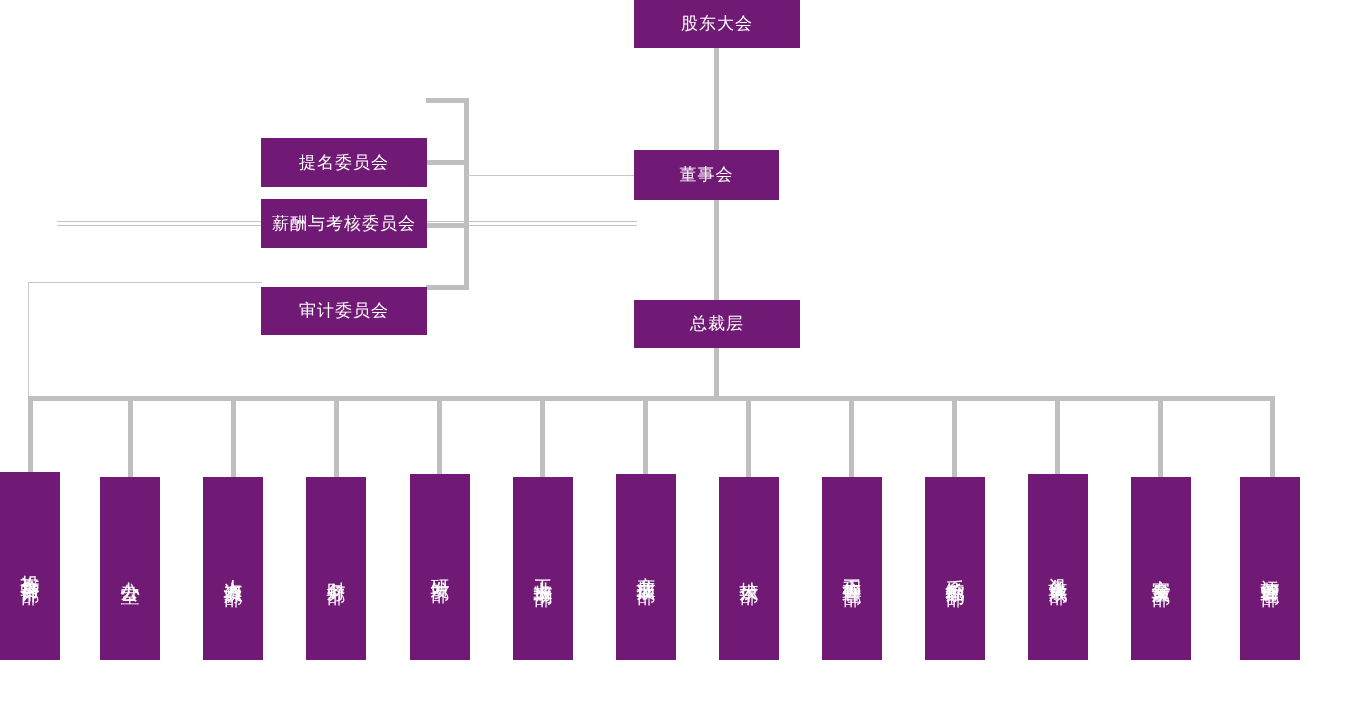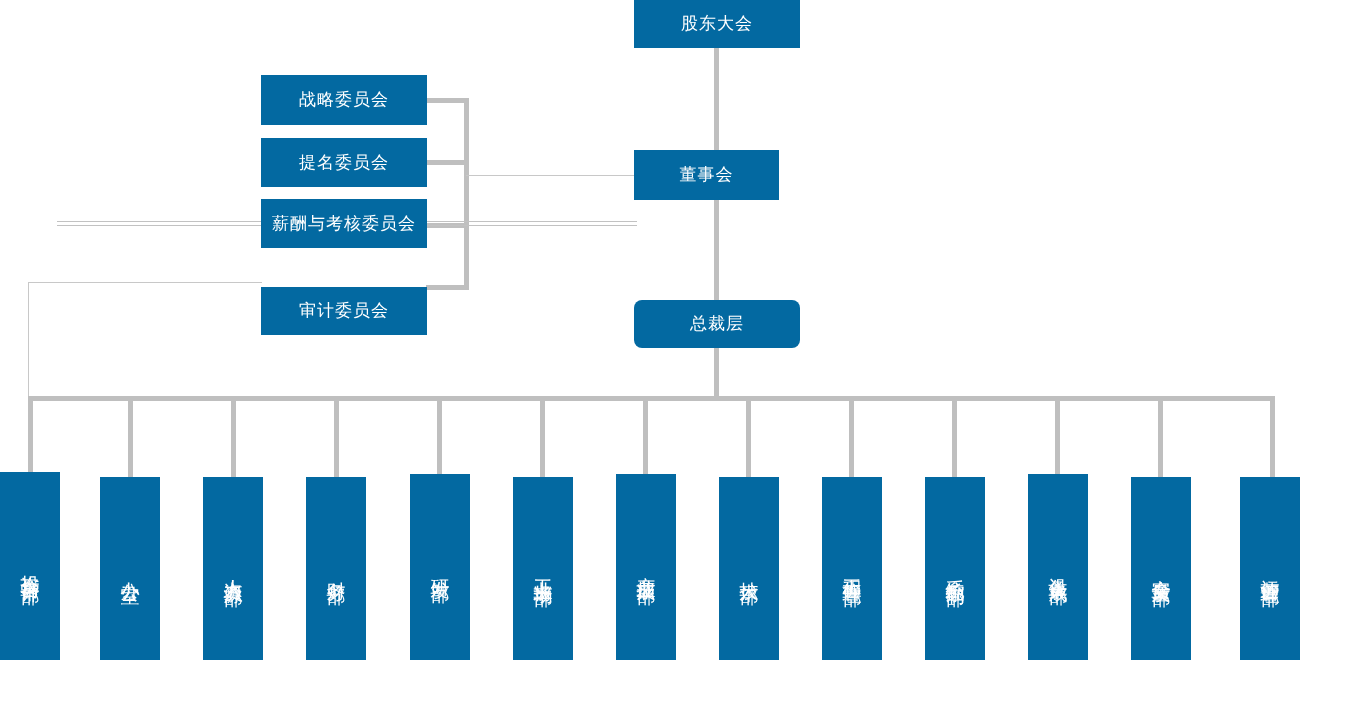--- a/index.html
+++ b/index.html
@@ -12,21 +12,21 @@
   }
   #chart-root {
     position: relative;
     width: 1360px;
     height: 728px;
     overflow: hidden;
     background: #ffffff;
   }
   .node {
     position: absolute;
-    background: #0369a1;
+    background: #701a75;
     color: #ffffff;
     display: flex;
     align-items: center;
     justify-content: center;
     box-sizing: border-box;
     font-size: 17px;
     letter-spacing: 1px;
     line-height: 1.25;
     z-index: 3;
   }
@@ -87,23 +87,22 @@
   <div class="connector thick-v" style="left:849px;  top:396px; height:82px;"></div>
   <div class="connector thick-v" style="left:952px;  top:396px; height:82px;"></div>
   <div class="connector thick-v" style="left:1055px; top:396px; height:82px;"></div>
   <div class="connector thick-v" style="left:1158px; top:396px; height:82px;"></div>
   <div class="connector thick-v" style="left:1270px; top:396px; height:82px;"></div>
 
   <div class="node" style="left:634px; top:0px; width:166px; height:48px;">股东大会</div>
 
   <div class="node" style="left:634px; top:150px; width:145px; height:50px;">董事会</div>
 
-  <div class="node" style="left:634px; top:300px; width:166px; height:48px;border-radius:8px;">总裁层</div>
+  <div class="node" style="left:634px; top:300px; width:166px; height:48px;">总裁层</div>
 
-  <div class="node" style="left:261px; top:75px; width:166px; height:50px;">战略委员会</div>
 
   <div class="node" style="left:261px; top:138px; width:166px; height:49px;">提名委员会</div>
 
   <div class="node" style="left:261px; top:199px; width:166px; height:49px;text-align:center;">薪酬与考核委员会</div>
 
   <div class="node" style="left:261px; top:261px; width:166px; height:48px;margin-top:26px;">审计委员会</div>
 
   <div class="node vertical" style="left:0px; top:472px; width:60px; height:188px;">投资与审计部</div>
 
   <div class="node vertical" style="left:100px; top:477px; width:60px; height:183px;">办公室</div>

